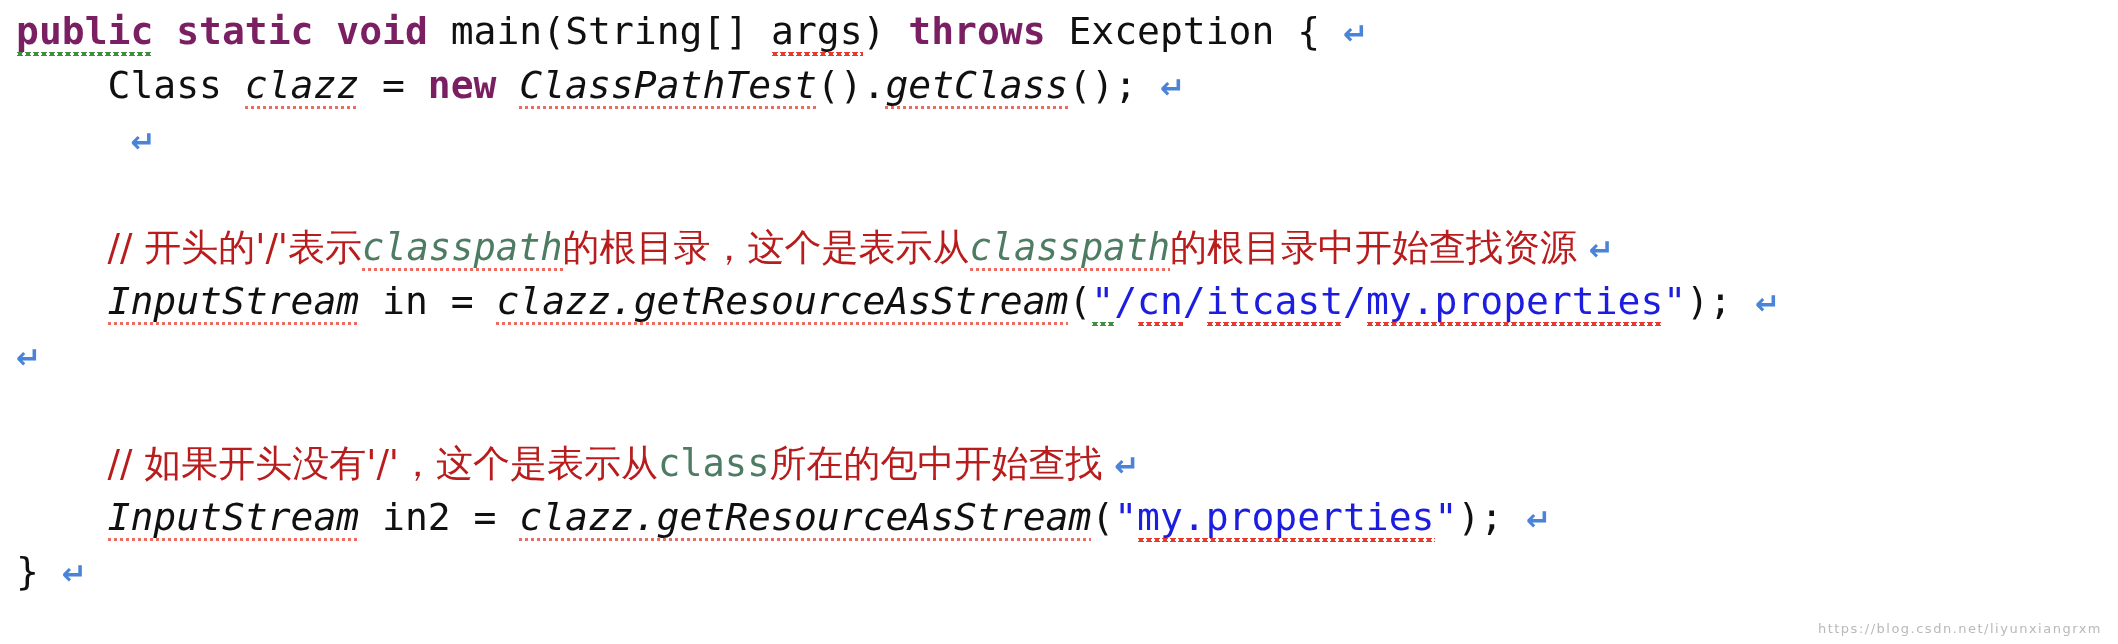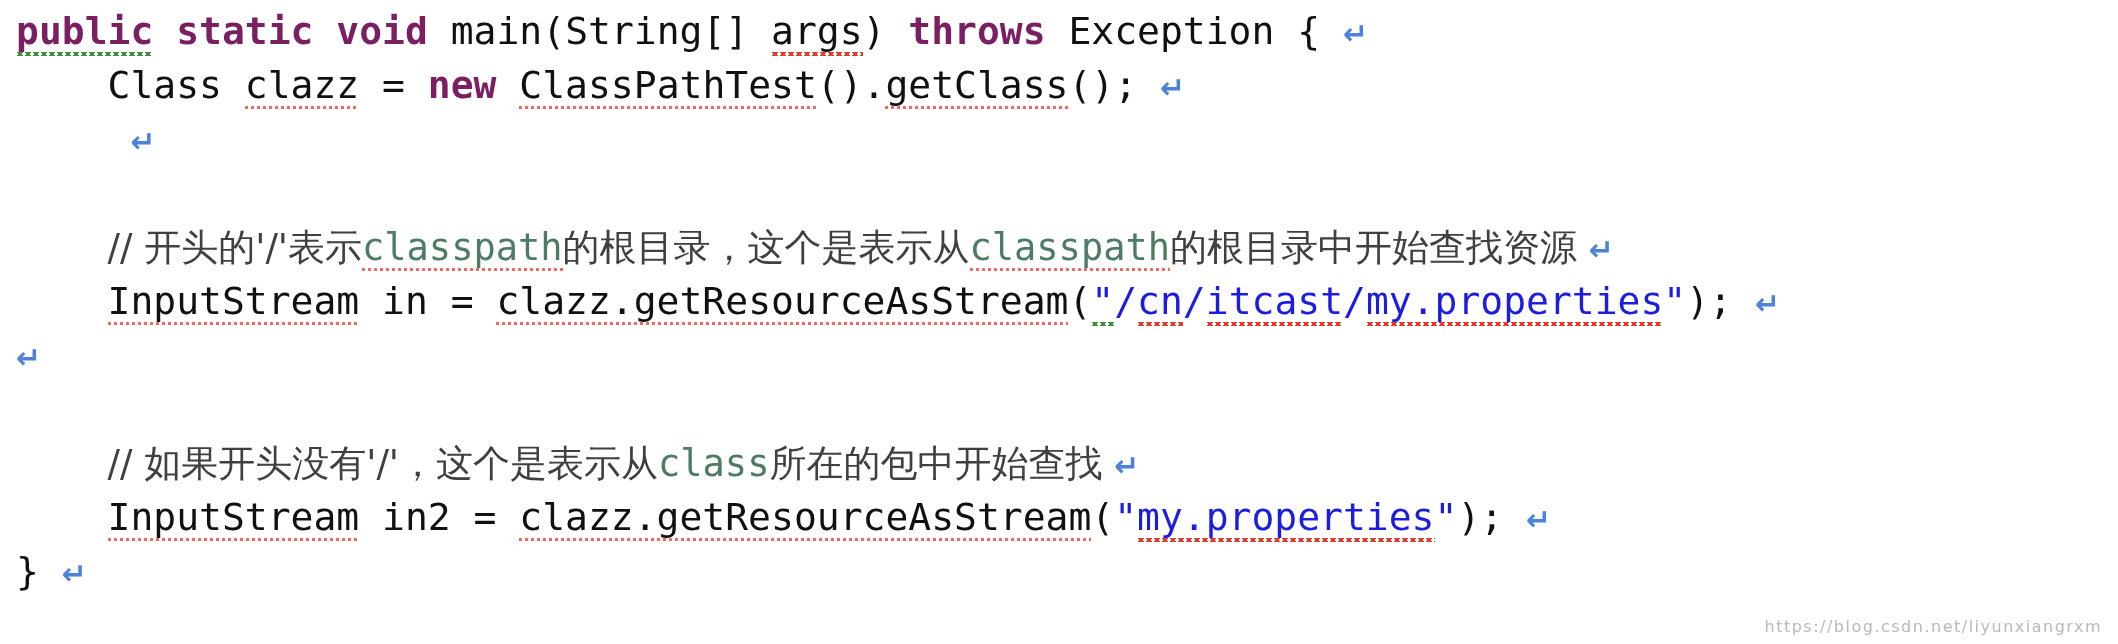--- a/index.html
+++ b/index.html
@@ -36,21 +36,21 @@
 
   .tok { position: relative; display: inline; }
 
   
   .kw {
     color: #7b1f63;
     font-weight: bold;
   }
   .plain { color: #101010; }
   .comment {
-    color: #404040;
+    color: #b91c1c;
     font-family: "DejaVu Sans", "Liberation Sans", sans-serif;
     font-size: 37px;
   }
   .comment-mono {
     color: #4d7c63;
     font-family: "DejaVu Sans Mono", "Liberation Mono", monospace;
     font-size: 37px;
   }
   .str { color: #1d1de0; }
   .eol {
@@ -78,28 +78,29 @@
       linear-gradient(45deg, transparent 40%, #3f8f3f 40%, #3f8f3f 60%, transparent 60%),
       linear-gradient(-45deg, transparent 40%, #3f8f3f 40%, #3f8f3f 60%, transparent 60%);
     padding-bottom: 4px;
   }
   .dot-red {
     background-repeat: repeat-x;
     background-position: left bottom 2px;
     background-size: 6px 3px;
     background-image: linear-gradient(90deg, #ef6a60 0 50%, transparent 50% 100%);
     padding-bottom: 4px;
+    font-style: italic;
   }
 
   #watermark {
     position: absolute;
     right: 16px;
     bottom: 8px;
     color: #b9b9b9;
-    font-size: 16px;
+    font-size: 13px;
     font-family: "DejaVu Sans", "Liberation Sans", sans-serif;
     letter-spacing: 1.5px;
     white-space: nowrap;
   }
 
   #lines { padding: 4px 0 0 16px; }
 </style>
 </head>
 <body>
 

